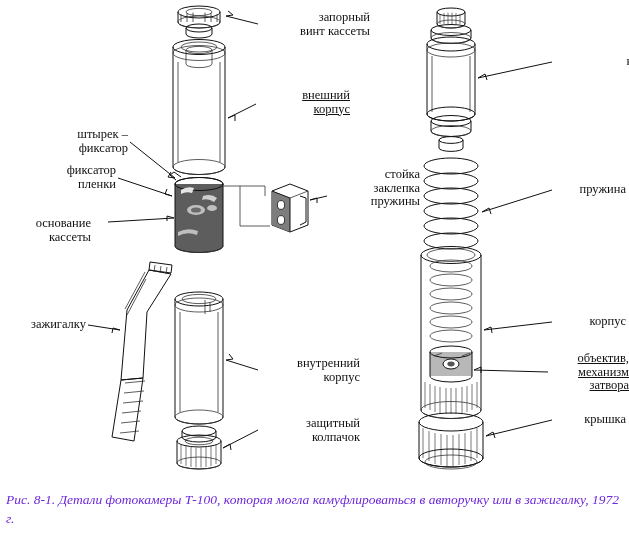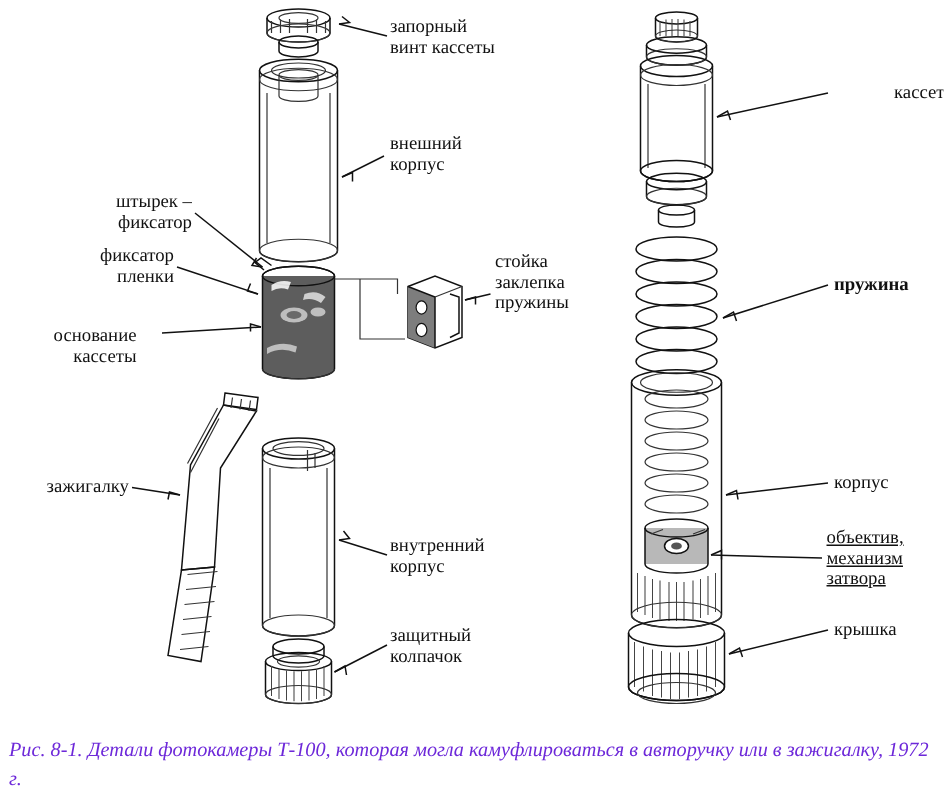--- a/index.html
+++ b/index.html
@@ -16,21 +16,21 @@
   }
   .lbl{
     position:absolute;
     font-family:"Liberation Serif", serif;
     font-size:12.5px;
     line-height:13.5px;
     color:#111;
     white-space:pre-line;
   }
   .lbl.r{text-align:right;}
-  .lbl.l{text-align:left;}
+  .lbl.l{text-align:right;}
   #caption{
     position:absolute;left:6px;top:490px;width:618px;
     font-family:"Liberation Serif", serif;
     font-style:italic;
     font-size:13.5px;
     line-height:19px;
     color:#6d28d9;
   }
   svg{display:block;}
   .hl{stroke:#111;stroke-width:1;fill:none;}
@@ -240,21 +240,21 @@
 
       <path class="hl" d="M552 420 L486 436"></path>
       <path class="hl" d="M486 436 l7 -4 l2 6"></path>
     </g>
 
   </svg>
 
   <div class="lbl l" style="left:260px;top:11px;width:110px;">запорный
 винт кассеты</div>
 
-  <div class="lbl l" style="left:260px;top:89px;width:90px;">внешний
+  <div class="lbl l" style="left:260px;top:89px;width:90px;text-decoration:underline;">внешний
 корпус</div>
 
   <div class="lbl l" style="left:330px;top:168px;width:90px;">стойка
 заклепка
 пружины</div>
 
   <div class="lbl l" style="left:260px;top:357px;width:100px;">внутренний
 корпус</div>
 
   <div class="lbl l" style="left:260px;top:417px;width:100px;">защитный
@@ -266,21 +266,21 @@
   <div class="lbl r" style="left:20px;top:164px;width:96px;">фиксатор
 пленки</div>
 
   <div class="lbl r" style="left:5px;top:217px;width:86px;">основание
 кассеты</div>
 
   <div class="lbl r" style="left:4px;top:318px;width:82px;">зажигалку</div>
 
   <div class="lbl l" style="left:556px;top:55px;width:70px;margin-left:40px;">кассета</div>
 
-  <div class="lbl l" style="left:556px;top:183px;width:70px;font-weight:bold;">пружина</div>
+  <div class="lbl l" style="left:556px;top:183px;width:70px;">пружина</div>
 
   <div class="lbl l" style="left:556px;top:315px;width:70px;">корпус</div>
 
   <div class="lbl l" style="left:551px;top:352px;width:78px;text-decoration:underline;">объектив,
 механизм
 затвора</div>
 
   <div class="lbl l" style="left:556px;top:413px;width:70px;">крышка</div>
 
 </div>

